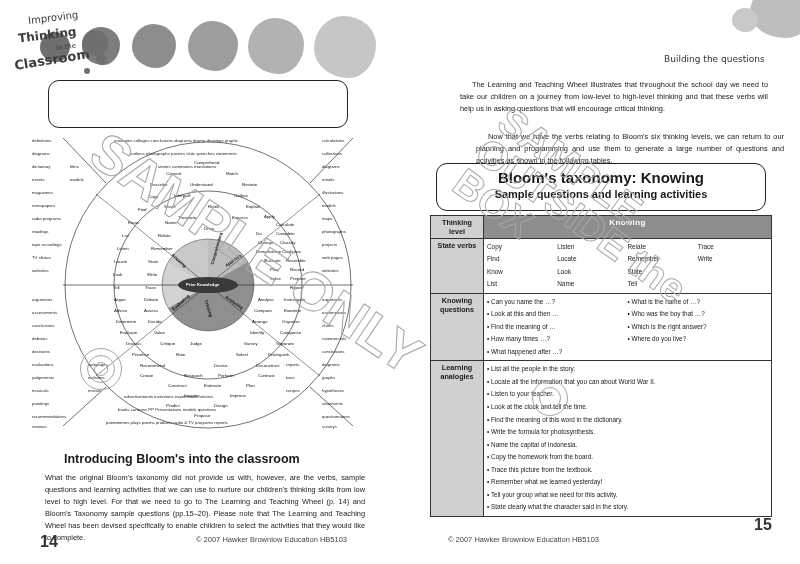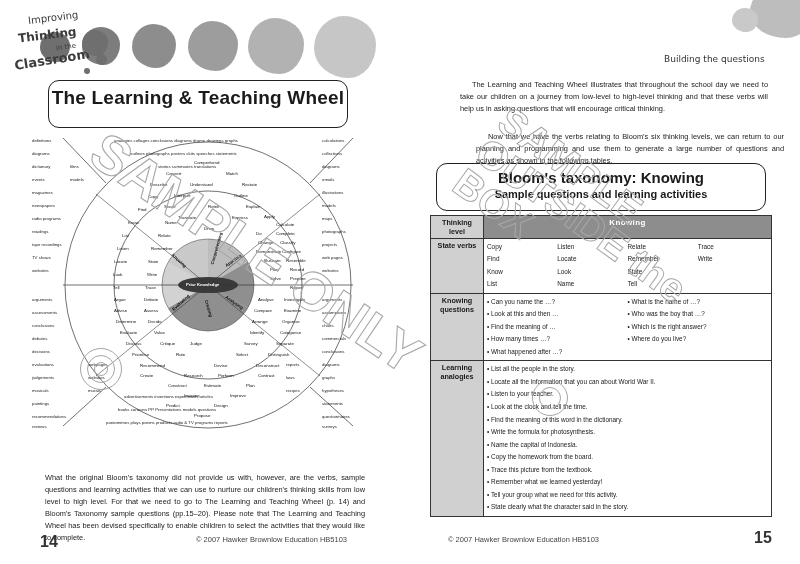--- a/index.html
+++ b/index.html
@@ -93,21 +93,20 @@
     <div class="blob" style="left:86px;top:44px;width:11px;height:11px;background:#6f6f6f;"></div>
     <div class="blob" style="left:74px;top:58px;width:6px;height:6px;background:#6f6f6f;"></div>
   </div>
 
   <div class="cornerblob">
     <div class="blob" style="right:-14px;top:-16px;width:64px;height:54px;background:#bdbdbd;"></div>
     <div class="blob" style="right:42px;top:8px;width:26px;height:24px;background:#c9c9c9;"></div>
   </div>
 
   <div class="titlebox">
-    <h1>The Learning &amp; Teaching Wheel</h1>
   </div>
 
   <div class="wheelwrap">
     <svg width="380" height="300" viewBox="0 0 380 300">
       <defs>
         <clipPath id="hub">
             <circle cx="190" cy="155" r="46"></circle>
           </clipPath>
       </defs>
 
@@ -307,20 +306,21 @@
     <div class="outer" style="left:268px;top:245px;">laws</div>
     <div class="outer" style="left:268px;top:258px;">recipes</div>
 
     
     <div class="wm" style="left:46px;top:92px;font-size:54px;transform:rotate(34deg);-webkit-text-stroke:1.1px #a8a8a8;">SAMPLE ONLY</div>
     <div class="wmring" style="left:62px;top:218px;width:40px;height:40px;"></div>
     <div class="wmring" style="left:69px;top:225px;width:26px;height:26px;"></div>
     <div class="wmring" style="left:76px;top:232px;width:12px;height:12px;"></div>
   </div>
 
+  <div class="secthead" style="left:64px;top:452px;">Introducing Bloom's into the classroom</div>
   <p class="bodytext" style="left:45px;top:472px;width:320px;margin:0;">What the original Bloom's taxonomy did not provide us with, however, are the verbs, sample questions and learning activities that we can use to nurture our children's thinking skills from low level to high level. For that we need to go to The Learning and Teaching Wheel (p. 14) and Bloom's Taxonomy sample questions (pp.15–20). Please note that The Learning and Teaching Wheel has been devised specifically to enable children to select the activities that they would like to complete.</p>
 
   <div class="pgnum" style="left:40px;top:533px;">14</div>
   <div class="copyright" style="left:196px;top:535px;">© 2007 Hawker Brownlow Education HB5103</div>
 
   <div class="runhead" style="left:664px;top:54px;">Building the questions</div>
 
   <p class="bodytext" style="left:460px;top:79px;width:308px;margin:0;text-indent:12px;">The Learning and Teaching Wheel illustrates that throughout the school day we need to take our children on a journey from low-level to high-level thinking and that these verbs will help us in asking questions that will encourage critical thinking.</p>
   <p class="bodytext" style="left:460px;top:115px;width:308px;margin:16px;text-indent:12px;">Now that we have the verbs relating to Bloom's six thinking levels, we can return to our planning and programming and use them to generate a large number of questions and activities as shown in the following tables.</p>
 
@@ -404,15 +404,15 @@
       </td>
     </tr>
   </tbody>
     </table>
 
   <div class="wm" style="left:452px;top:178px;font-size:40px;transform:rotate(36deg);width:300px;white-space:normal;line-height:.95;-webkit-text-stroke:1px #a8a8a8;">SAMPLE OUTSIDE the BOX</div>
   <div class="wmring" style="left:532px;top:380px;width:34px;height:34px;"></div>
   <div class="wmring" style="left:539px;top:387px;width:20px;height:20px;"></div>
 
   <div class="copyright" style="left:448px;top:535px;">© 2007 Hawker Brownlow Education HB5103</div>
-  <div class="pgnum" style="left:754px;top:529px;">15</div>
+  <div class="pgnum" style="left:754px;top:516px;">15</div>
 
 </div>
 
 </body></html>

